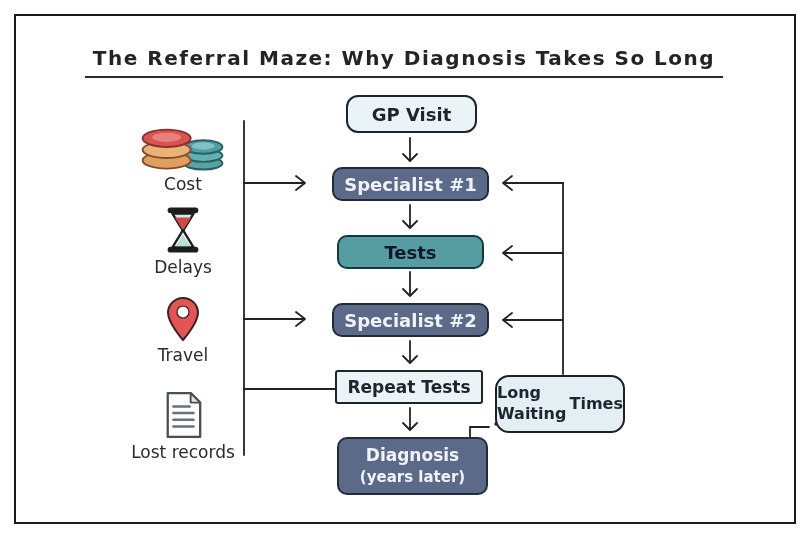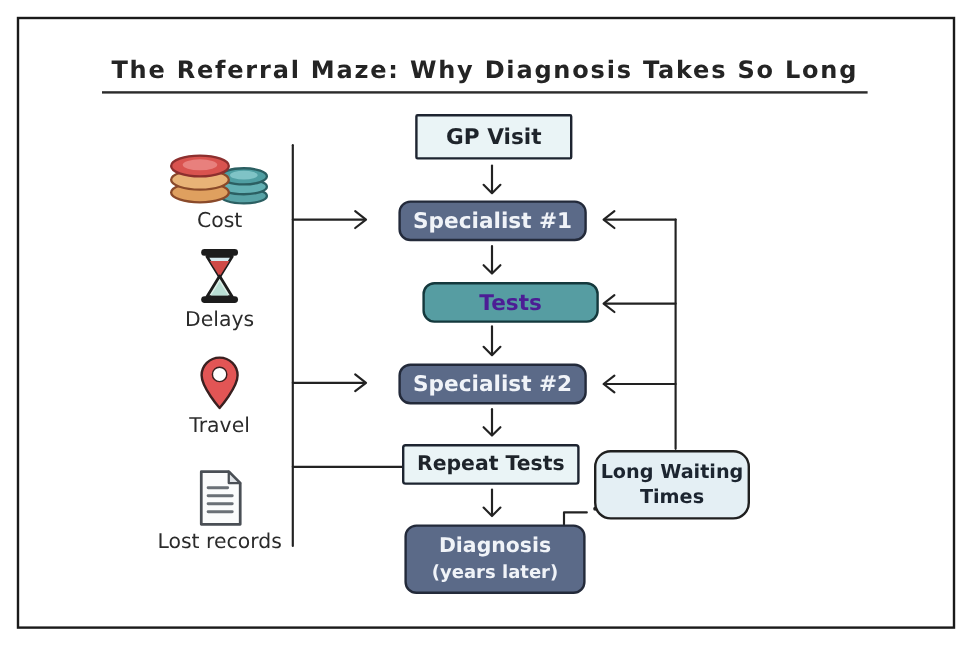--- a/index.html
+++ b/index.html
@@ -13,32 +13,32 @@
     display:inline-block;font-size:20px;font-weight:600;letter-spacing:1.5px;color:#242424;
     border-bottom:2px solid #2b2b2b;padding:0 8px 6px 8px;white-space:nowrap;
   }
   .connectors{position:absolute;left:0;top:0;width:808px;height:538px;pointer-events:none;}
   .node{
     position:absolute;display:flex;flex-direction:column;align-items:center;justify-content:center;
     border:2px solid #20283a;border-radius:10px;font-weight:600;text-align:center;box-sizing:border-box;
   }
   .light{background:#eaf4f6;color:#1e242b;border-color:#1d2430;}
   .dark{background:#5b6a88;color:#f0f3f8;border-color:#232a3a;}
-  .teal{background:#569da2;color:#4c1d95;border-color:#14383c;margin-left:15px;}
-  .n-gp{left:346px;top:95px;width:131px;height:38px;border-radius:2px;font-size:18px;}
+  .teal{background:#569da2;color:#0f172a;border-color:#14383c;}
+  .n-gp{left:346px;top:95px;width:131px;height:38px;border-radius:12px;font-size:18px;}
   .n-s1{left:332px;top:167px;width:157px;height:34px;font-size:18px;}
   .n-tests{left:337px;top:235px;width:147px;height:34px;font-size:18px;}
   .n-s2{left:332px;top:303px;width:157px;height:34px;font-size:18px;}
   .n-repeat{left:335px;top:370px;width:148px;height:34px;border-radius:3px;font-size:17px;}
   .n-diag{left:337px;top:437px;width:151px;height:58px;font-size:17px;line-height:1.35;}
   .n-diag .sub{font-size:15px;font-weight:700;}
   .note{
     position:absolute;left:495px;top:375px;width:130px;height:58px;
     background:#e4eff4;border:2px solid #1f1f1f;border-radius:14px;
-    display:flex;flex-direction:column;align-items:center;justify-content:center;
+    display:flex;flex-direction:row;align-items:center;justify-content:center;
     font-size:16px;font-weight:700;color:#1c2530;line-height:1.3;box-sizing:border-box;
   }
   .factor{position:absolute;text-align:center;}
   .factor svg{display:block;margin:0 auto;}
   .factor .flabel{margin-top:3px;font-size:17px;color:#2b2b2b;}
   .f-cost{left:133px;top:121px;width:100px;}
   .f-delays{left:133px;top:206px;width:100px;}
   .f-travel{left:133px;top:296px;width:100px;}
   .f-lost{left:118px;top:391px;width:130px;}
 </style>

